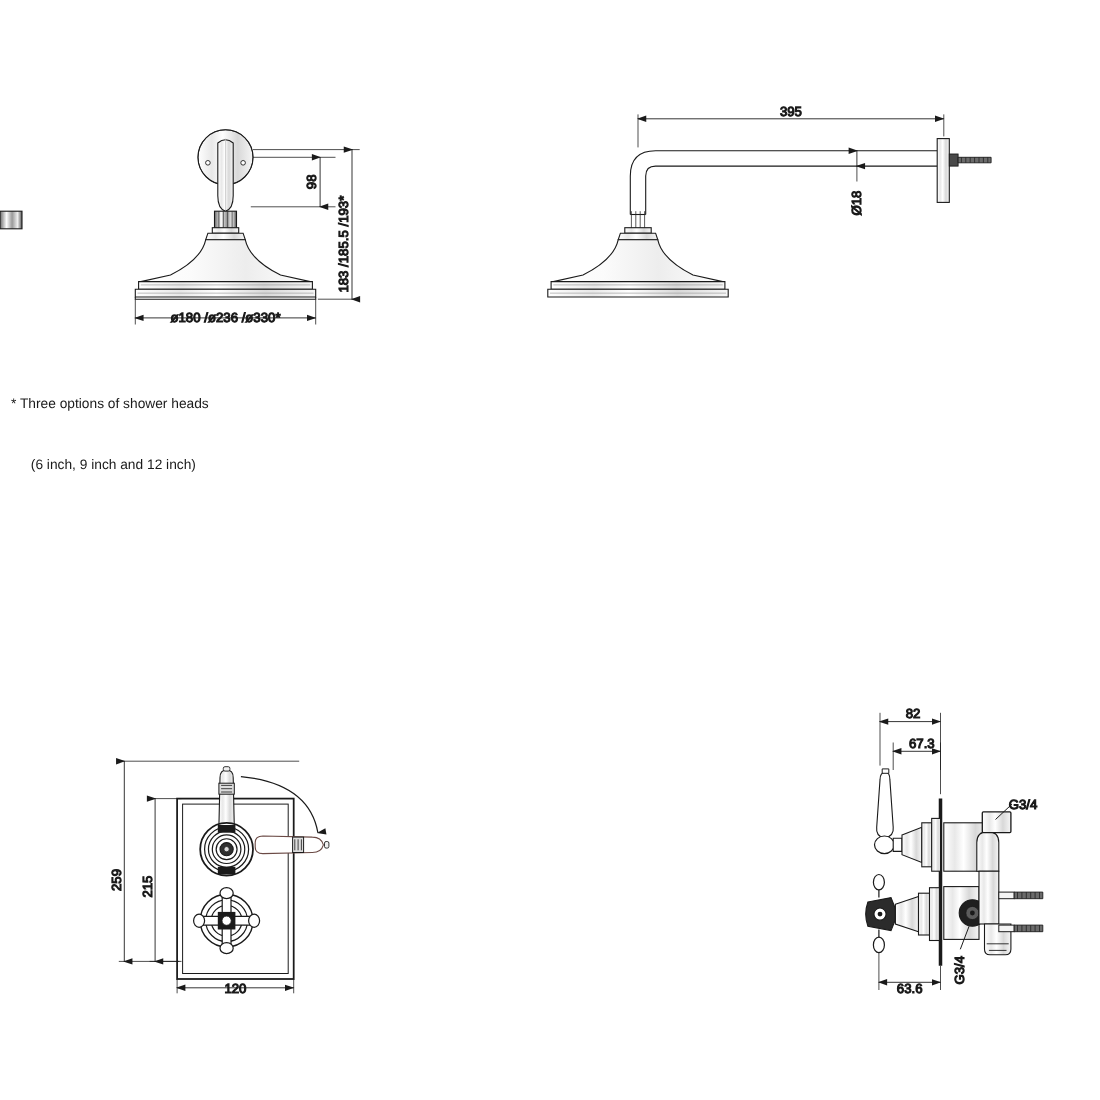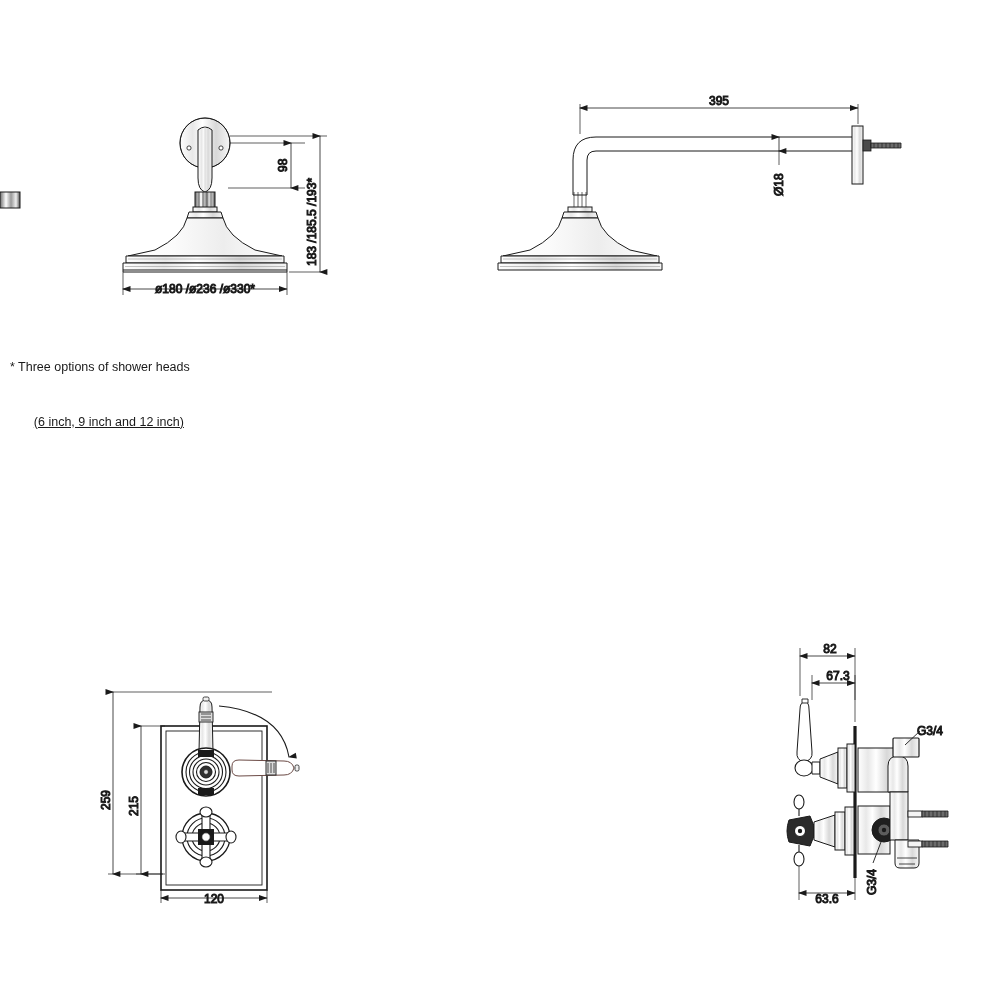--- a/index.html
+++ b/index.html
@@ -27,21 +27,20 @@
     font-size: 12px;
     fill: #1a1a1a;
   }
   .note {
     position: absolute;
     font-family: "Liberation Sans", sans-serif;
     font-size: 12.5px;
     color: #1a1a1a;
     line-height: 1.45;
     white-space: pre;
-    text-align: center;
   }
   #note-block { left: 10px; top: 322px; }
 </style>
 </head>
 <body>
 
 <div id="sheet">
 
   <svg width="1000" height="1000" viewBox="0 0 1000 1000">
     <defs>
@@ -344,16 +343,16 @@
           <path d="M799,893 L855,893" stroke-width="0.8" marker-start="url(#arrL)" marker-end="url(#arrR)"></path>
           <text class="dimtext" x="827" y="903" text-anchor="middle">63.6</text>
         </g>
       </g>
 
     </g>
   </svg>
 
   <div id="note-block" class="note">
     <div>* Three options of shower heads</div>
-    <div style="padding-left:18px;text-decoration:underline;">(6 inch, 9 inch and 12 inch)</div>
+    <div style="padding-left:18px;">(6 inch, 9 inch and 12 inch)</div>
   </div>
 
 </div>
 
 </body></html>

